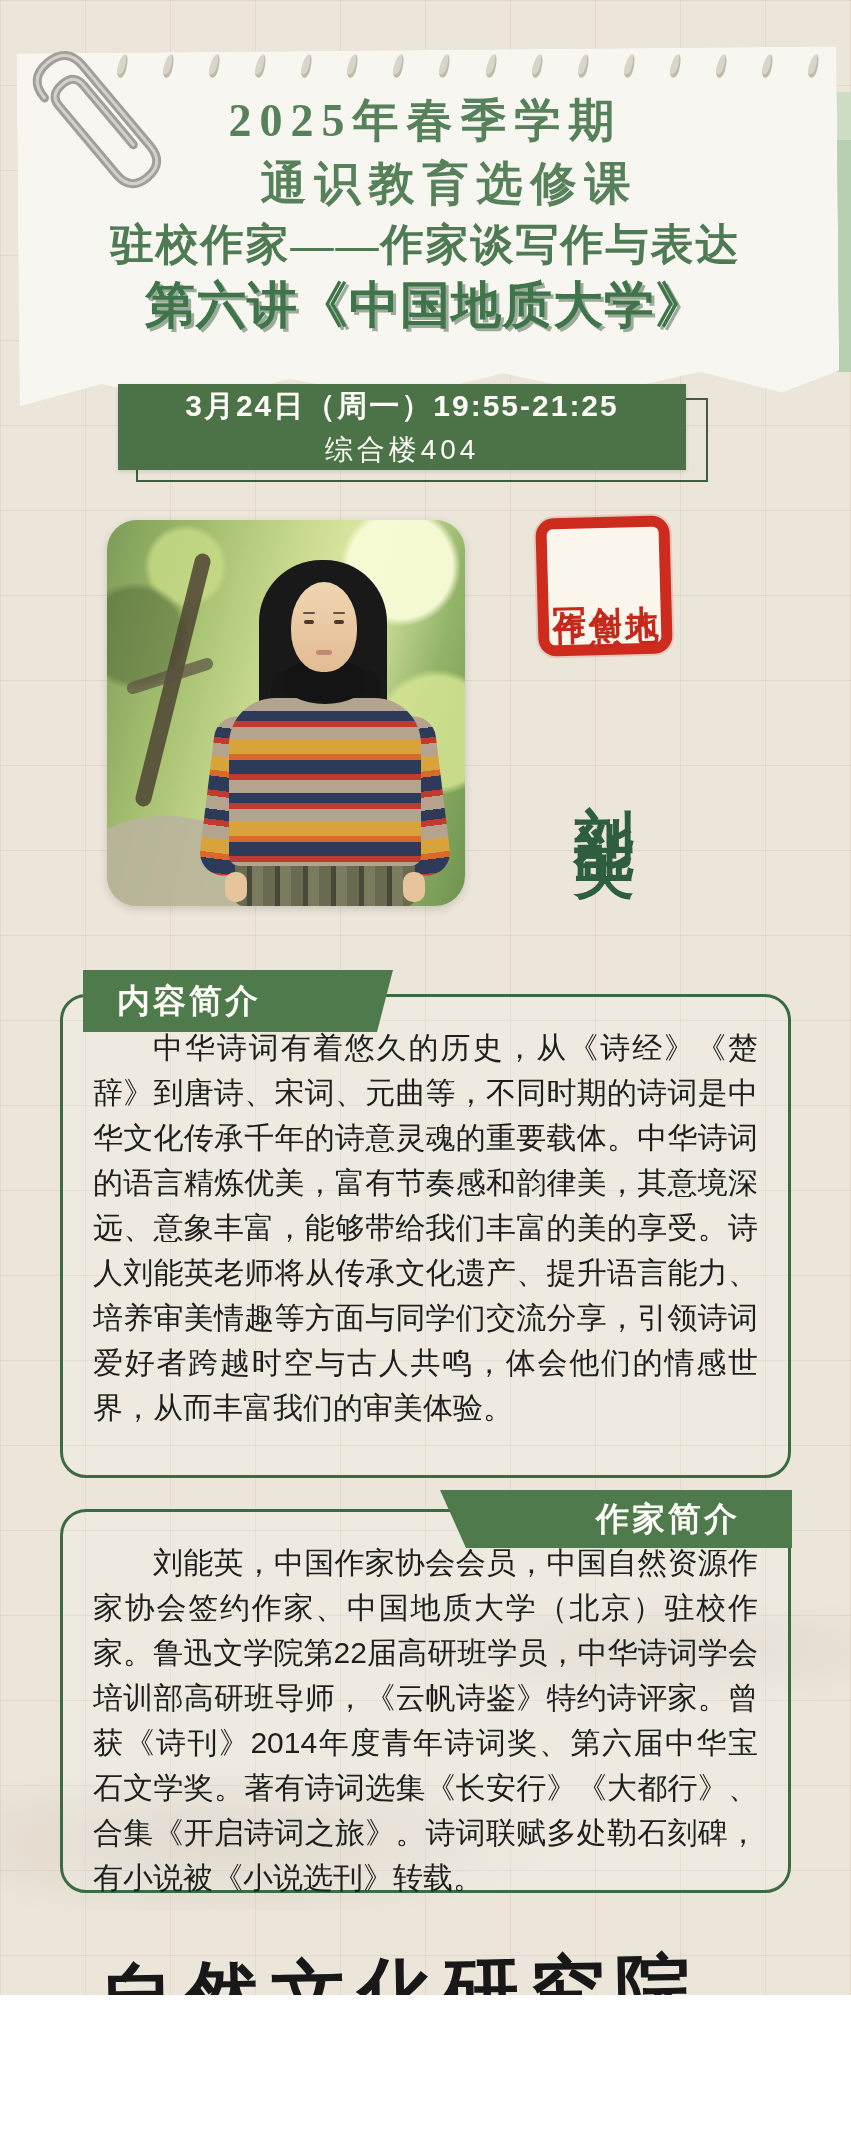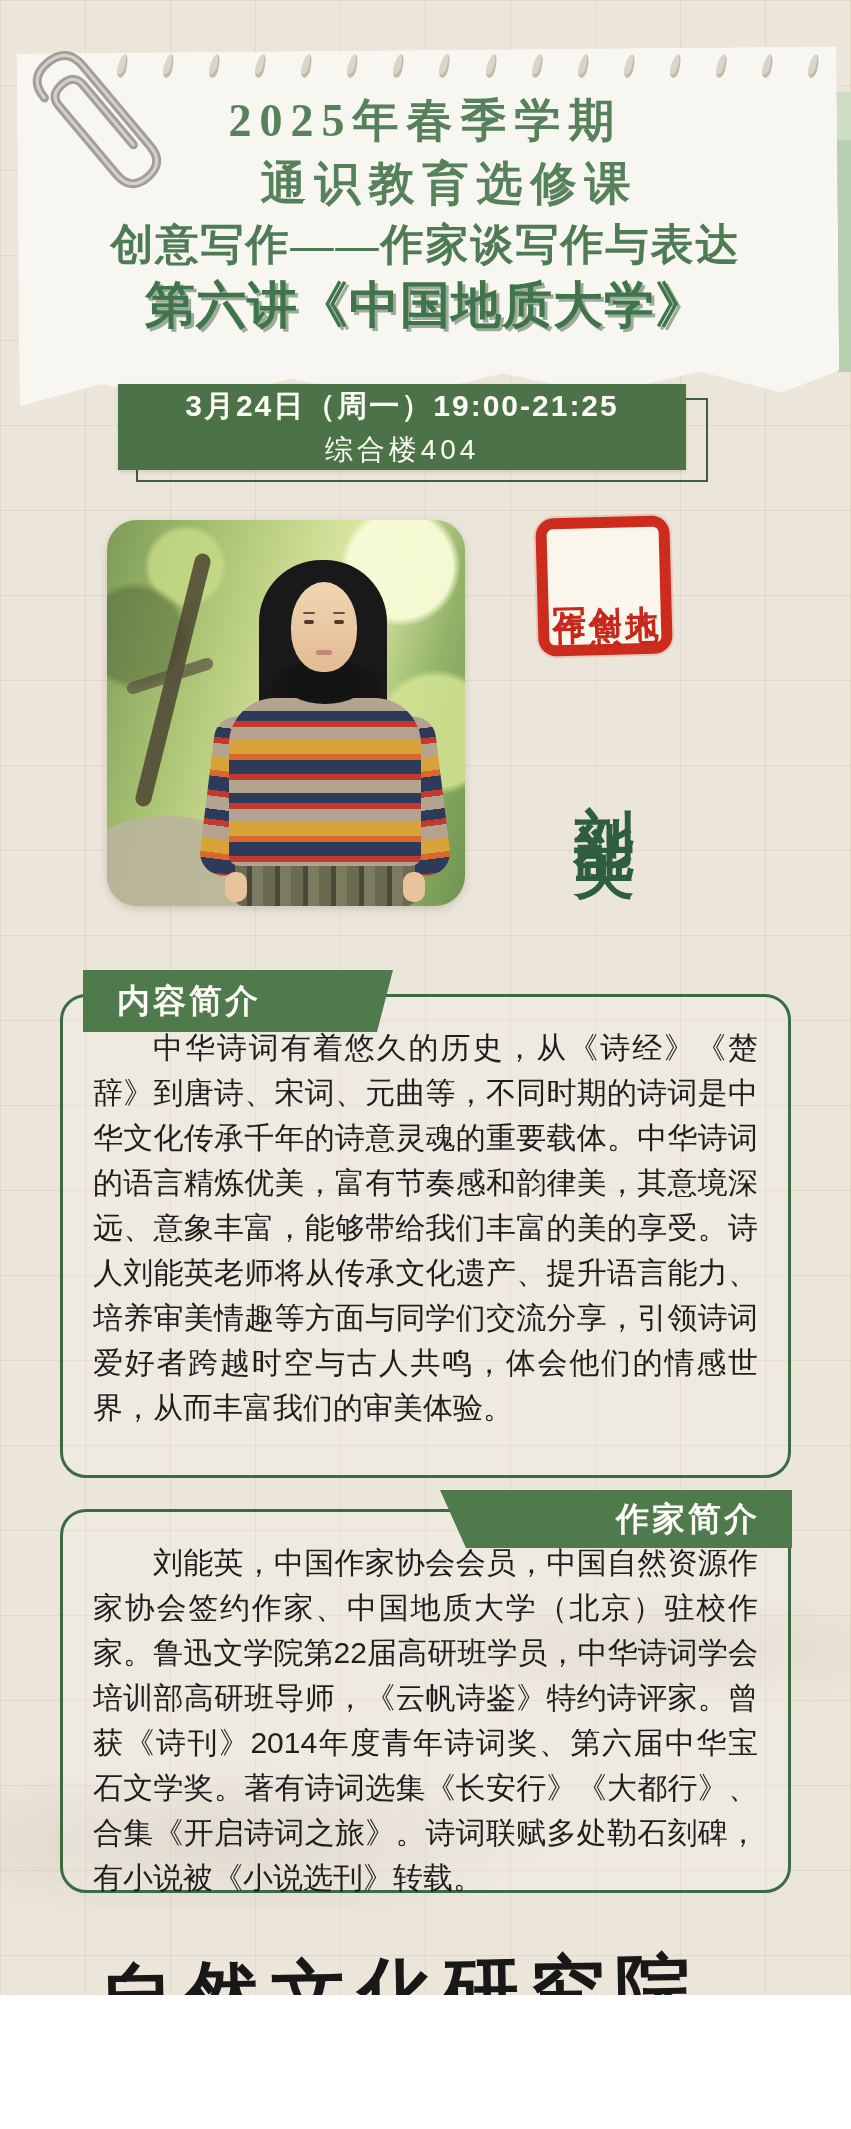--- a/index.html
+++ b/index.html
@@ -108,21 +108,21 @@
   .name-vertical{position:absolute;left:566px;top:652px;width:78px;height:260px;
     writing-mode:vertical-rl;text-orientation:upright;
     font-family:"Liberation Serif",serif;font-weight:bold;font-size:60px;letter-spacing:18px;
     color:#2e5e3e;text-align:center;}
   
   .tab{position:absolute;background:#4e7a4c;color:#fdfcf7;font-weight:bold;font-size:33px;
     letter-spacing:3px;z-index:3;font-family:"Liberation Sans",sans-serif;margin-top:36px;}
   .tab1{left:83px;top:934px;width:310px;height:62px;line-height:62px;padding-left:34px;
     box-sizing:border-box;clip-path:polygon(0 0,100% 0,calc(100% - 16px) 100%,0 100%);}
   .tab2{left:440px;top:1454px;width:352px;height:58px;line-height:58px;text-align:right;
-    padding-right:32px;box-sizing:border-box;clip-path:polygon(0 0,100% 0,100% 100%,26px 100%);}
+    padding-right:52px;box-sizing:border-box;clip-path:polygon(0 0,100% 0,100% 100%,26px 100%);}
   .txtbox{position:absolute;left:60px;width:731px;border:3px solid #3c6b41;border-radius:26px;
     background:rgba(255,255,255,.18);box-sizing:border-box;padding:28px 30px 20px 30px;
     color:#1e1e1e;font-size:30px;line-height:45px;text-align:justify;z-index:2;}
   .txtbox p{margin:0;text-indent:2em;}
   .box1{top:994px;height:484px;}
   .box2{top:1509px;height:384px;}
   
   .calligraphy{position:absolute;left:60px;top:1944px;width:680px;text-align:center;
     font-family:"DejaVu Serif",serif;font-weight:bold;font-size:76px;color:#181818;
     letter-spacing:10px;transform:rotate(-1deg);}
@@ -169,26 +169,26 @@
 
   <svg class="clip-svg" width="170" height="200" viewBox="0 0 170 200">
     <g transform="rotate(-40 85 100)">
       <path d="M60 45 Q60 20 85 20 Q110 20 110 45 L110 150 Q110 172 88 172 Q66 172 66 150 L66 60 Q66 46 83 46 Q98 46 98 60 L98 138" fill="none" stroke="#a29f9b" stroke-width="9" stroke-linecap="round"></path>
       <path d="M60 45 Q60 20 85 20 Q110 20 110 45 L110 150 Q110 172 88 172 Q66 172 66 150 L66 60 Q66 46 83 46 Q98 46 98 60 L98 138" fill="none" stroke="#d4d1cc" stroke-width="3" stroke-linecap="round"></path>
     </g>
   </svg>
 
   <div class="title t1">2025年春季学期</div>
   <div class="title t2">通识教育选修课</div>
-  <div class="title t3">创意写作——作家谈写作与表达</div>
+  <div class="title t3">驻校作家——作家谈写作与表达</div>
   <div class="title t4">第六讲《中国地质大学》</div>
 
   <div class="banner-outline"></div>
   <div class="banner">
-    <div class="line1">3月24日（周一）19:00-21:25</div>
+    <div class="line1">3月24日（周一）19:55-21:25</div>
     <div class="line2">综合楼404</div>
   </div>
 
   <div class="photo">
     <div class="branch"></div>
     <div class="branch2"></div>
     <div class="rock"></div>
     <div class="hair"></div>
     <div class="lock-l"></div>
     <div class="lock-r"></div>

